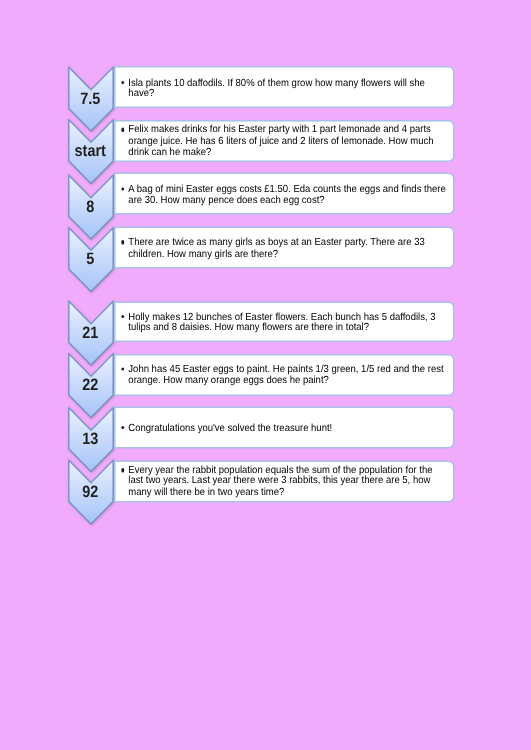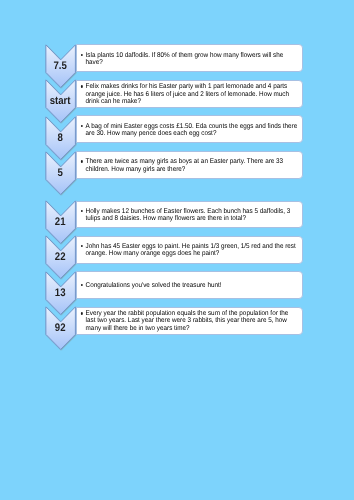--- a/index.html
+++ b/index.html
@@ -6,21 +6,21 @@
   html, body { margin:0; padding:0; }
   body {
     -webkit-font-smoothing:antialiased;
     text-rendering:geometricPrecision;
     width:354px; height:500px;
     background:#ffffff;
     font-family:"Liberation Sans", sans-serif;
     overflow:hidden;
     position:relative;
   }
-  #sheet { position:absolute; left:0; top:0; width:354px; height:500px; background:#7dd3fc; }
+  #sheet { position:absolute; left:0; top:0; width:354px; height:500px; background:#f0abfc; }
 
   
   .chevron {
     position:absolute;
     left:43.7px;          
     width:33.3px;
     height:46.3px;
   }
   .chevron svg { display:block; width:100%; height:100%; overflow:visible; }
 

